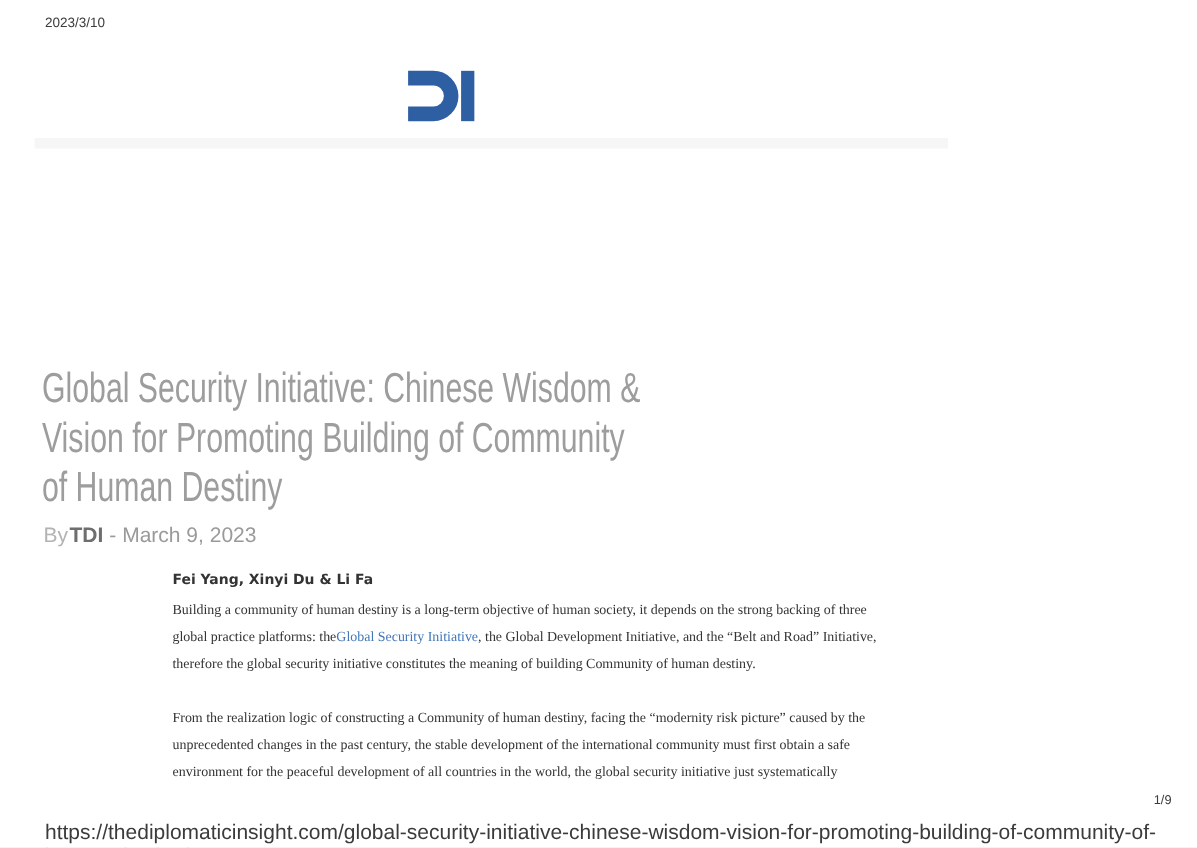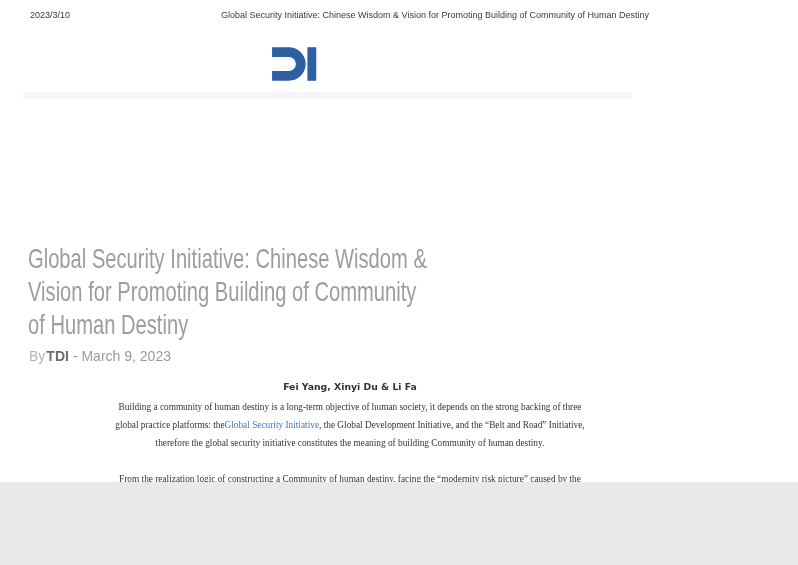--- a/index.html
+++ b/index.html
@@ -1,17 +1,17 @@
 <!DOCTYPE html>
 <html><head>
 <meta charset="utf-8">
 <style>
   html,body { margin:0; padding:0; background:#e9e9e9; }
   .page {
-    position:relative; width:798px; height:482px; background:#ffffff;
+    position:relative; width:798px; height:565px; background:#ffffff;
     font-family:"Liberation Sans", sans-serif; overflow:hidden;
     margin:0 auto;
   }
   
   .ph-date    { position:absolute; left:30px; top:10px; font-size:9px; color:#3b3b3b; }
   .ph-title   { position:absolute; left:435px; top:10px; transform:translateX(-50%);
                 font-size:9px; color:#3b3b3b; white-space:nowrap; }
   .pf-url     { position:absolute; left:30px; top:546px; font-size:14px; color:#3b3b3b; }
   .pf-page    { position:absolute; right:17px; top:528px; font-size:8.5px; color:#3b3b3b; }
 
@@ -31,34 +31,33 @@
                    transform:scaleX(0.72); transform-origin:0 0; }
   .article-title div { white-space:nowrap; }
 
   .byline { position:absolute; left:29px; top:348px; font-size:14px; color:#9a9a9a; }
   .byline .by     { color:#b3b3b3; }
   .byline .author { color:#6e6e6e; font-weight:bold; margin:0 4px 0 1px; }
   .byline .date   { color:#9a9a9a; }
 
   .article-body { position:absolute; left:115px; top:378px; width:470px;
                   font-family:"DejaVu Sans", sans-serif; font-size:9.3px;
-                  line-height:18px; color:#333333; text-align:center; }
+                  line-height:18px; color:#333333; text-align:left; }
   .article-authors { font-weight:bold; margin:0 0 2px 0; }
   .article-body p  { margin:0 0 0 0;font-family:Liberation Serif, serif; }
   .article-body p.p1 { margin-top:2px; }
   .article-body p.p2 { margin-top:18px; }
   .inline-link { color:#4377b8; text-decoration:none; cursor:pointer; }
 </style>
 </head>
 <body>
 
 <div class="page">
 
   <div class="ph-date">2023/3/10</div>
-  <div class="ph-title">Global Security Initiative: Chinese Wisdom &amp; Vision for Promoting Building of Community of Human Destiny</div>
 
   <div class="logo">
     <span class="logo-mark">
       <svg width="53" height="42" viewBox="0 0 60 46" aria-hidden="true">
         <path d="M8 9.5 H27 A13.5 13.5 0 0 1 27 36.5 H8" fill="none" stroke="#2e5fa3" stroke-width="11"></path>
         <rect x="48" y="4" width="10" height="38" fill="#2e5fa3"></rect>
       </svg>
     </span>
   </div>
 

